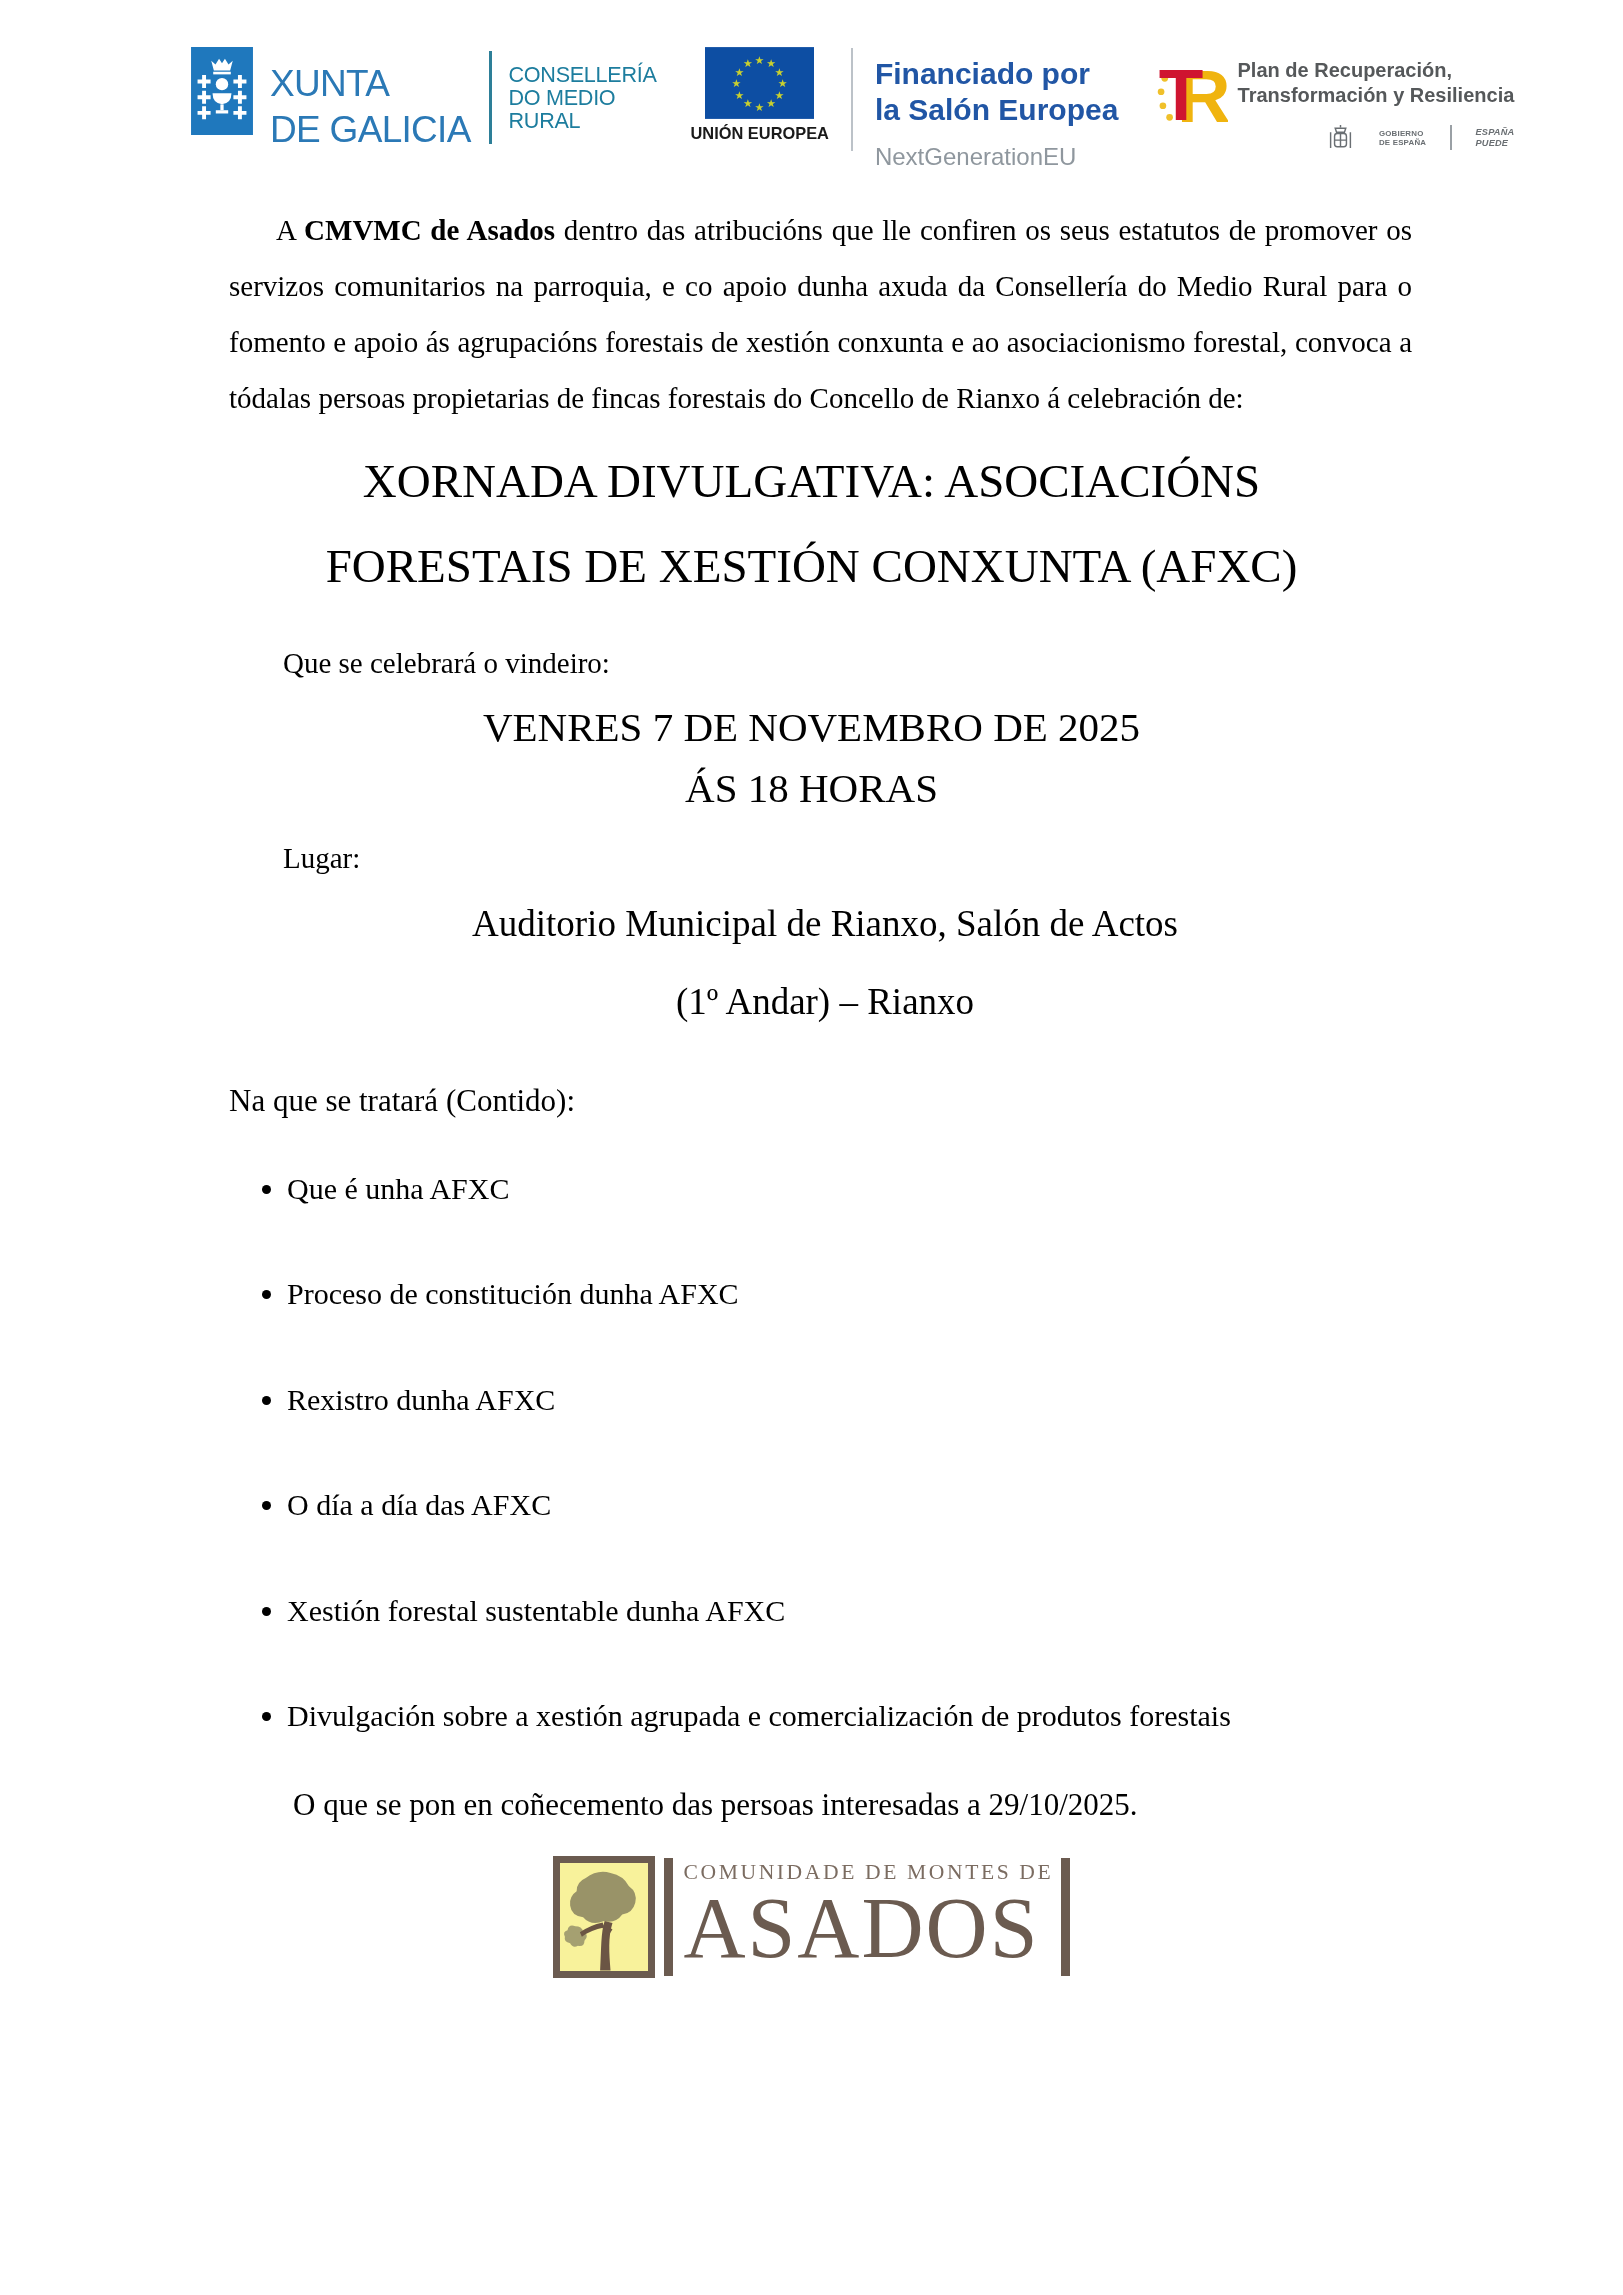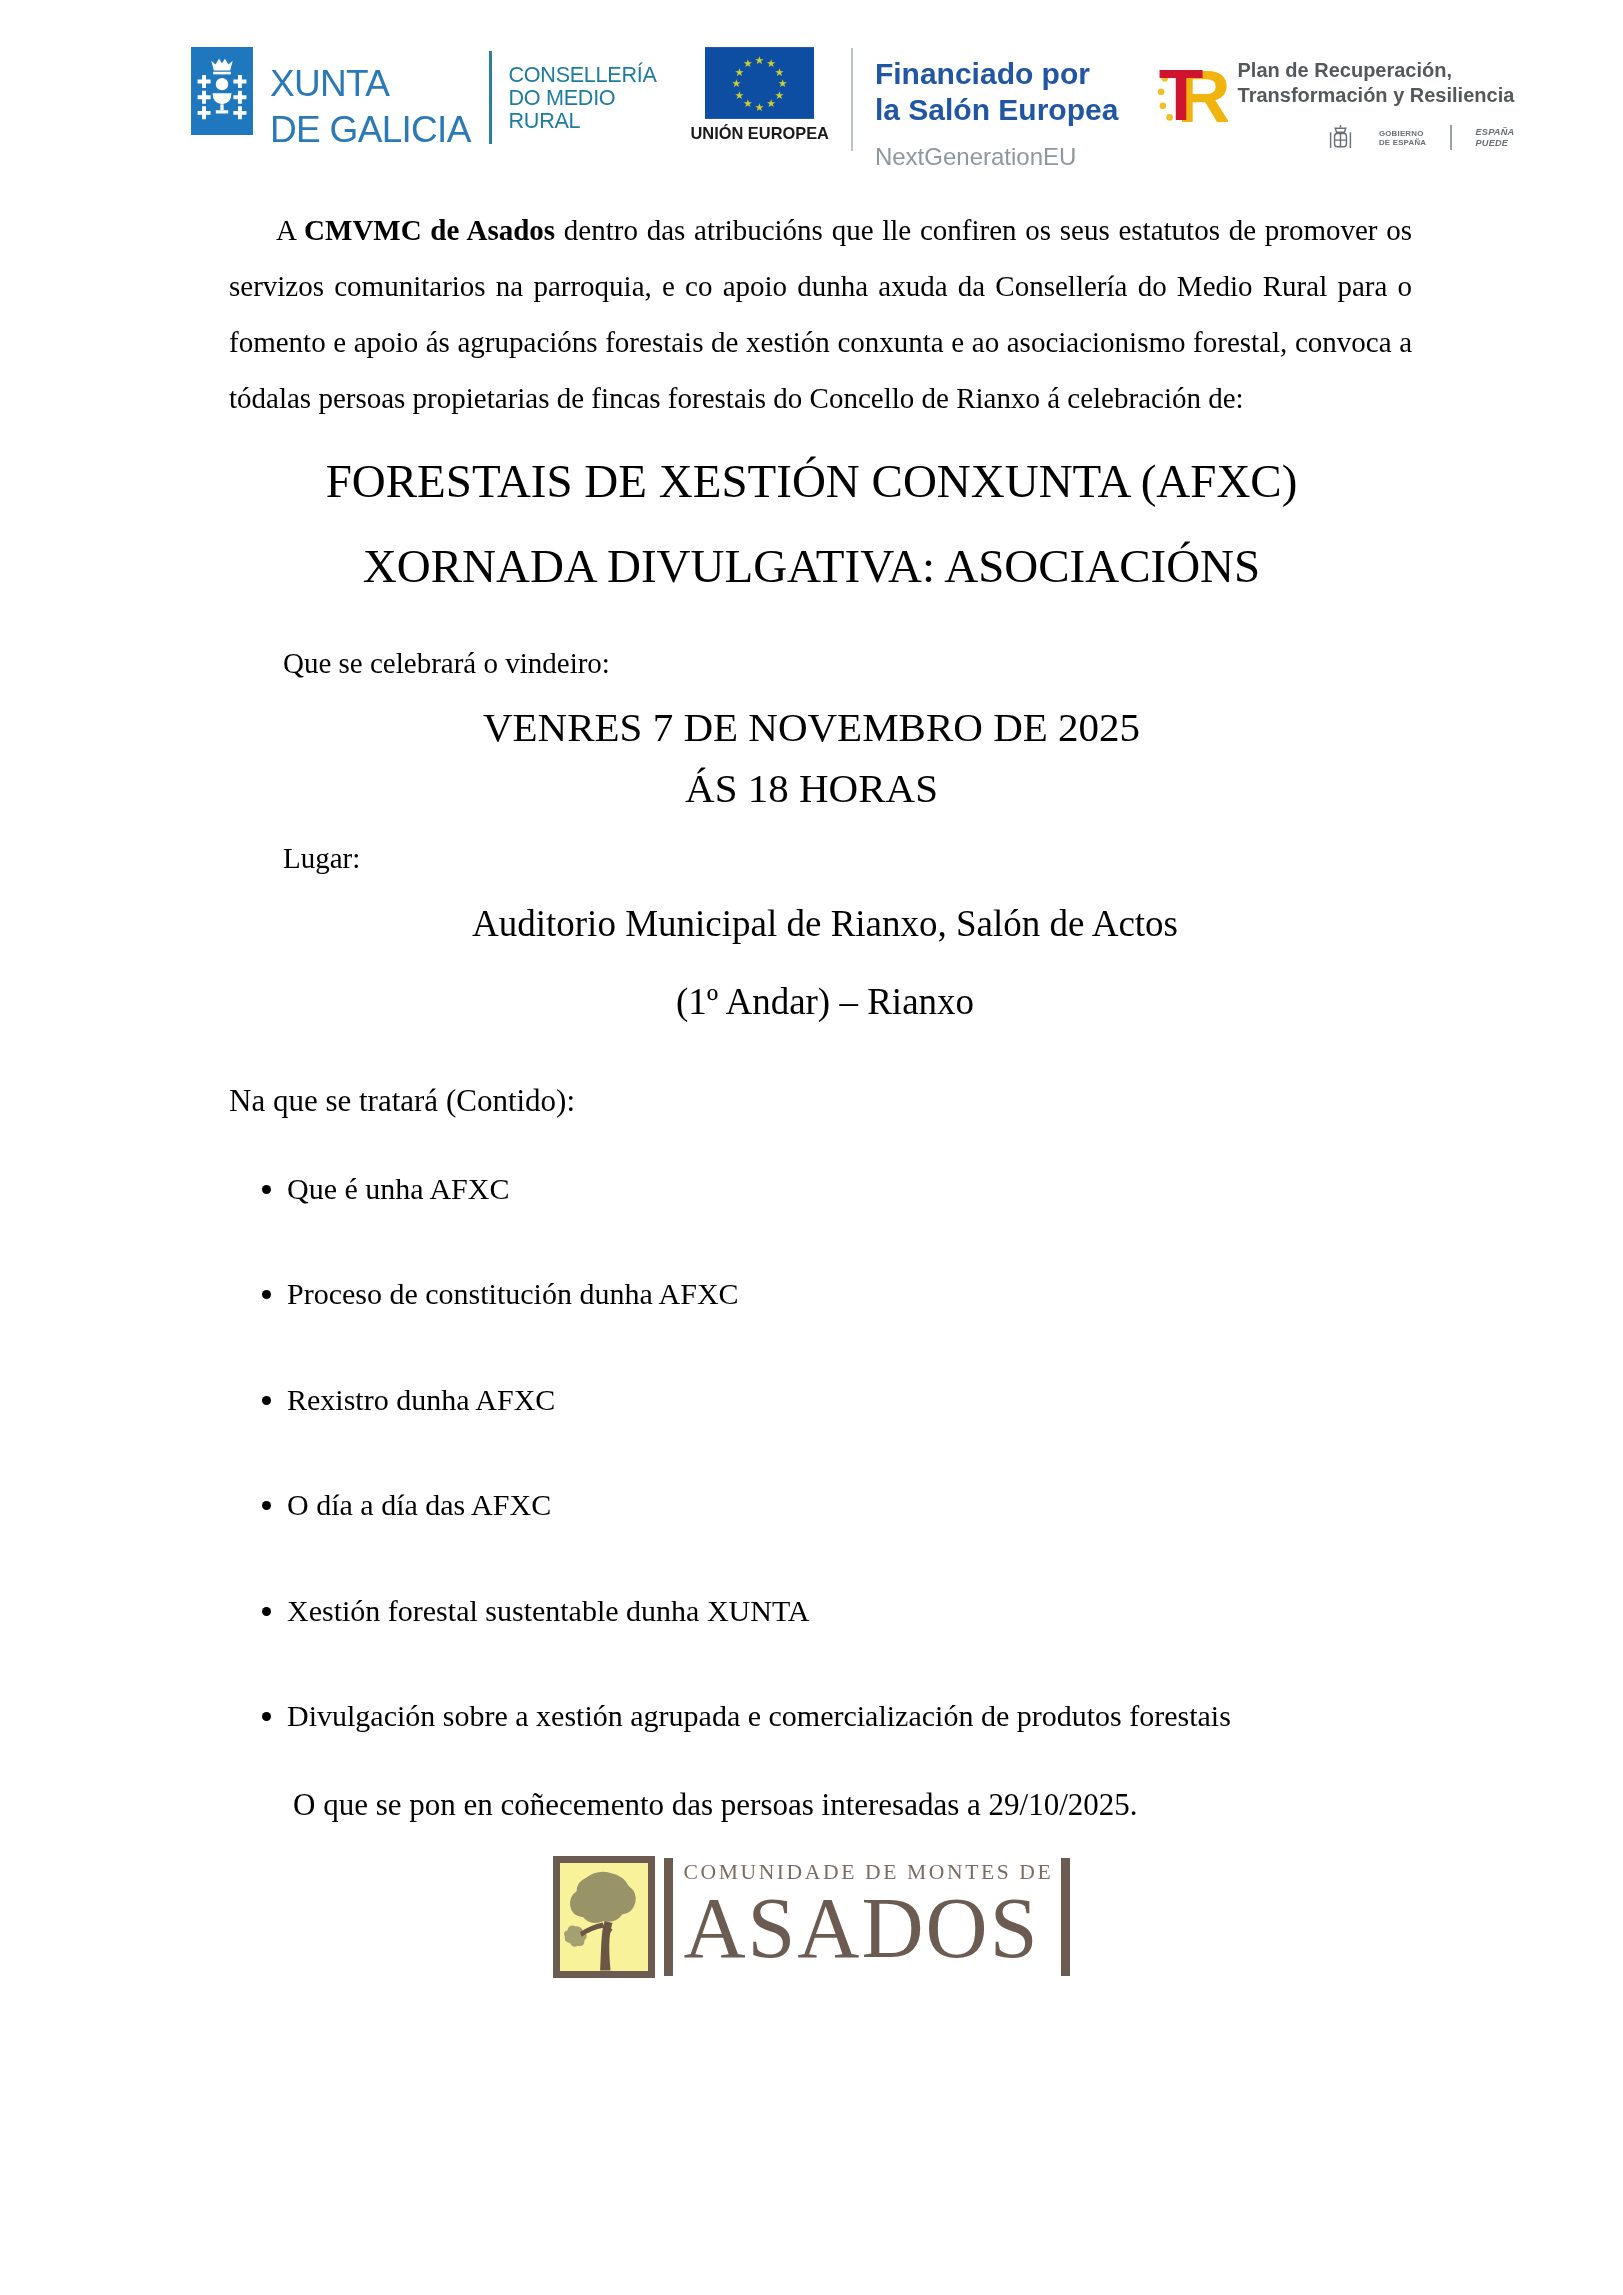--- a/index.html
+++ b/index.html
@@ -179,43 +179,43 @@
         <div class="gob-sep"></div>
         <div class="espana-label">ESPAÑA
 PUEDE</div>
       </div>
     </div>
   </header>
 
   <p class="intro"><span>A </span><b>CMVMC de Asados</b><span> dentro das atribucións que lle confiren os seus estatutos de promover os servizos comunitarios na parroquia, e co apoio dunha axuda da Consellería do Medio Rural para o fomento e apoio ás agrupacións forestais de xestión conxunta e ao asociacionismo forestal, convoca a tódalas persoas propietarias de fincas forestais do Concello de Rianxo á celebración de:</span></p>
 
   <h1 class="doc-title">
+    <div>XORNADA DIVULGATIVA: ASOCIACIÓNS</div>
     <div>FORESTAIS DE XESTIÓN CONXUNTA (AFXC)</div>
-    <div>XORNADA DIVULGATIVA: ASOCIACIÓNS</div>
   </h1>
 
   <p class="when-intro">Que se celebrará o vindeiro:</p>
   <div class="date-block">
     <div>VENRES 7 DE NOVEMBRO DE 2025</div>
     <div>ÁS 18 HORAS</div>
   </div>
 
   <p class="place-label">Lugar:</p>
   <div class="place-block">
     <div>Auditorio Municipal de Rianxo, Salón de Actos</div>
     <div>(1º Andar) – Rianxo</div>
   </div>
 
   <p class="agenda-heading">Na que se tratará (Contido):</p>
   <ul class="agenda">
     <li>Que é unha AFXC</li>
     <li>Proceso de constitución dunha AFXC</li>
     <li>Rexistro dunha AFXC</li>
     <li>O día a día das AFXC</li>
-    <li>Xestión forestal sustentable dunha XUNTA</li>
+    <li>Xestión forestal sustentable dunha AFXC</li>
     <li>Divulgación sobre a xestión agrupada e comercialización de produtos forestais</li>
   </ul>
 
   <p class="closing">O que se pon en coñecemento das persoas interesadas a 29/10/2025.</p>
 
   <footer class="brand">
     <div class="brand-box">
       <svg viewBox="0 0 132 160" xmlns="http://www.w3.org/2000/svg">
         <path d="M38,18 q18,-14 38,-8 q20,4 28,20 q14,10 10,26 q-4,16 -20,18 q-10,14 -28,10 q-20,8 -32,-6 q-18,-2 -20,-18 q-2,-14 10,-22 q0,-14 14,-20 z" fill="#999368"></path>
         <path d="M22,92 q-10,-4 -12,6 q-8,2 -4,10 q-2,8 8,10 q4,8 12,4 q10,2 10,-8 q8,-8 -2,-14 q-2,-8 -12,-8 z" fill="#a5a071"></path>

